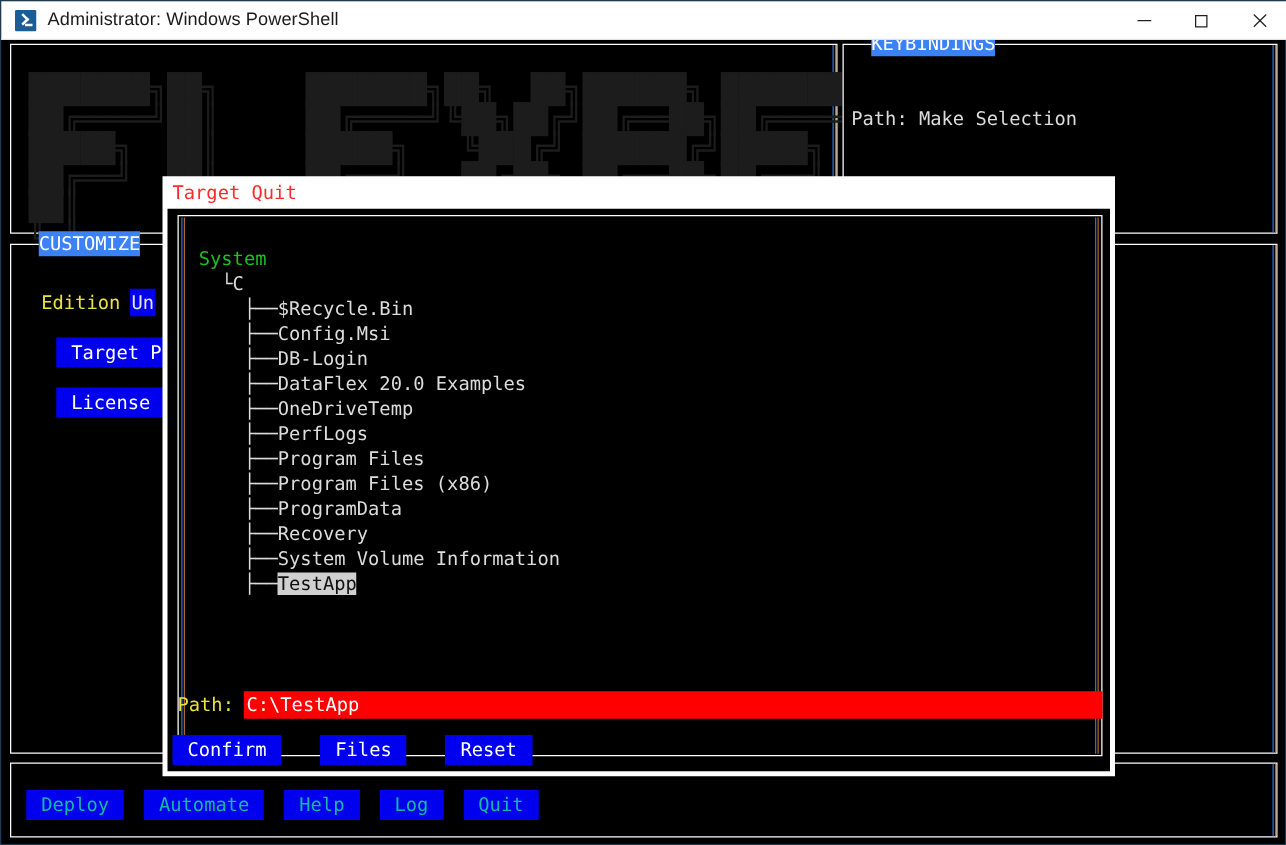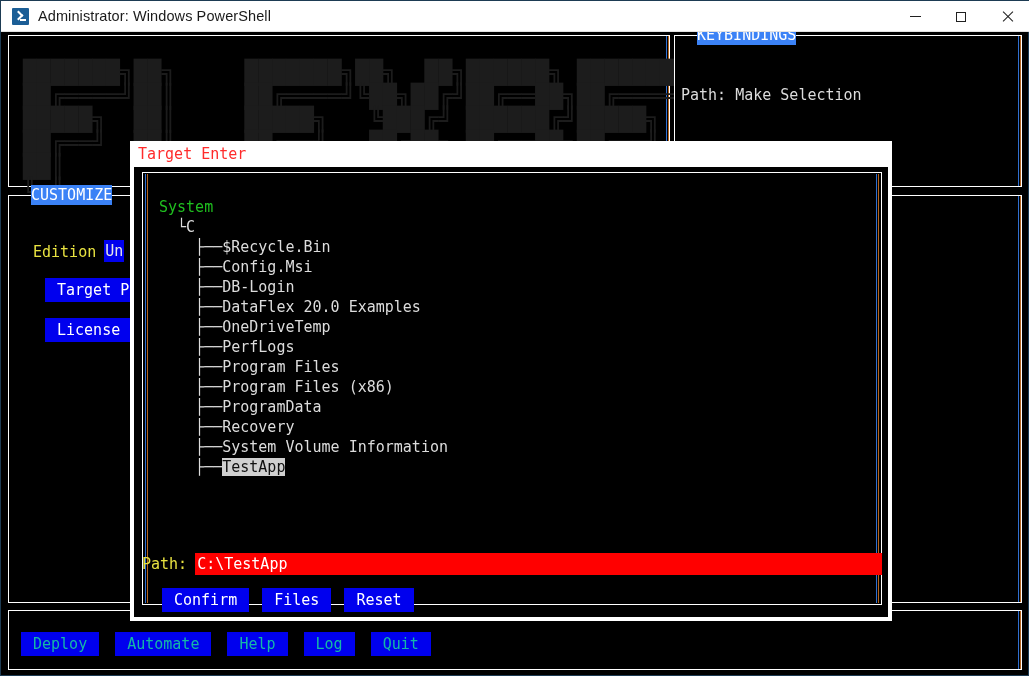--- a/index.html
+++ b/index.html
@@ -139,21 +139,21 @@
   #keys-list div { height: 20px; }
 
   
   #customize-panel {
     left: 6px; top: 163px; width: 1014px; height: 408px;
   }
   #customize-body {
     position: absolute;
     left: 24px; top: 26px;
   }
-  .cz-row { height: 40px; display: flex; align-items: flex-end; }
+  .cz-row { height: 40px; display: flex; align-items: center; }
   .cz-label {
     color: #e8e240;
     white-space: pre;
     margin-right: 8px;
   }
   .cz-value {
     background: #0000ee;
     color: #e5e5e5;
     white-space: pre;
     padding: 1px 1px;
@@ -253,22 +253,22 @@
     color: #ffffff;
     height: 22px;
     display: flex; align-items: center;
     font-size: 15px;
     white-space: pre;
     padding-left: 2px;
     box-sizing: border-box;
   }
   #dialog-buttons {
     position: absolute;
-    left: 28px; top: 421px;
-    display: flex; gap: 13px;
+    left: 4px; top: 421px;
+    display: flex; gap: 31px;
   }
   .dlg-btn {
     background: #0000ee;
     color: #ffffff;
     padding: 2px 12px;
     white-space: pre;
     font-size: 15px; line-height: 20px;
   }
 </style>
 </head>
@@ -340,21 +340,21 @@
       <div id="bottom-buttons">
         <span class="bar-btn">Deploy</span>
         <span class="bar-btn">Automate</span>
         <span class="bar-btn">Help</span>
         <span class="bar-btn">Log</span>
         <span class="bar-btn">Quit</span>
       </div>
     </div>
 
     <div id="dialog">
-      <div id="dialog-title">Target Enter</div>
+      <div id="dialog-title">Target Quit</div>
 
       <div id="dialog-body">
 
         <div id="tree-frame">
           <div id="tree-accent-l1"></div>
           <div id="tree-accent-l2"></div>
           <div id="tree-accent-r1"></div>
           <div id="tree-accent-r2"></div>
           <div id="tree"><div class="tree-line tree-root">System</div><div class="tree-line"><span class="tree-branch">  └</span><span>C</span></div><div class="tree-line"><span class="tree-branch">    ├──</span><span>$Recycle.Bin</span></div><div class="tree-line"><span class="tree-branch">    ├──</span><span>Config.Msi</span></div><div class="tree-line"><span class="tree-branch">    ├──</span><span>DB-Login</span></div><div class="tree-line"><span class="tree-branch">    ├──</span><span>DataFlex 20.0 Examples</span></div><div class="tree-line"><span class="tree-branch">    ├──</span><span>OneDriveTemp</span></div><div class="tree-line"><span class="tree-branch">    ├──</span><span>PerfLogs</span></div><div class="tree-line"><span class="tree-branch">    ├──</span><span>Program Files</span></div><div class="tree-line"><span class="tree-branch">    ├──</span><span>Program Files (x86)</span></div><div class="tree-line"><span class="tree-branch">    ├──</span><span>ProgramData</span></div><div class="tree-line"><span class="tree-branch">    ├──</span><span>Recovery</span></div><div class="tree-line"><span class="tree-branch">    ├──</span><span>System Volume Information</span></div><div class="tree-line"><span class="tree-branch">    ├──</span><span class="tree-name-selected">TestApp</span></div></div>
         </div>

